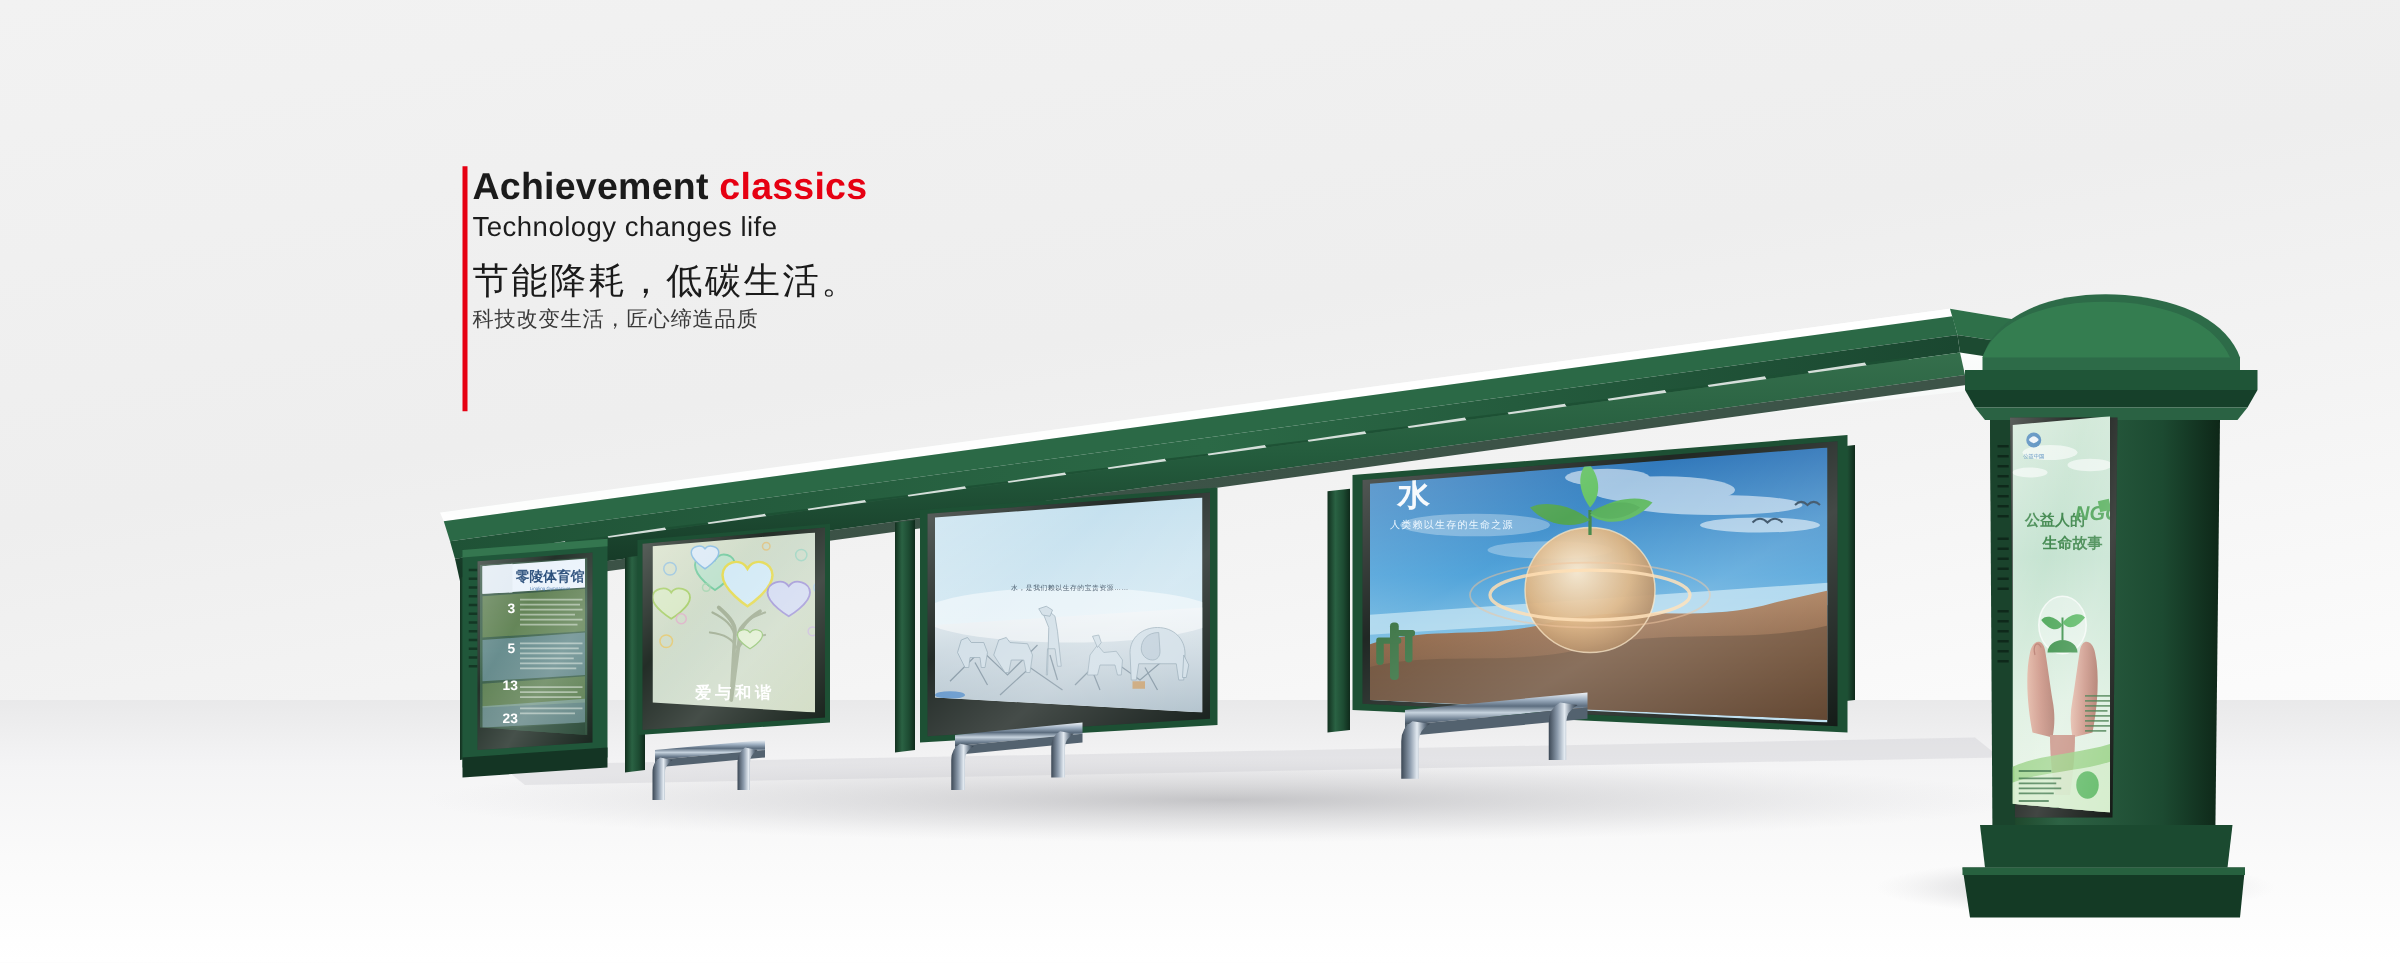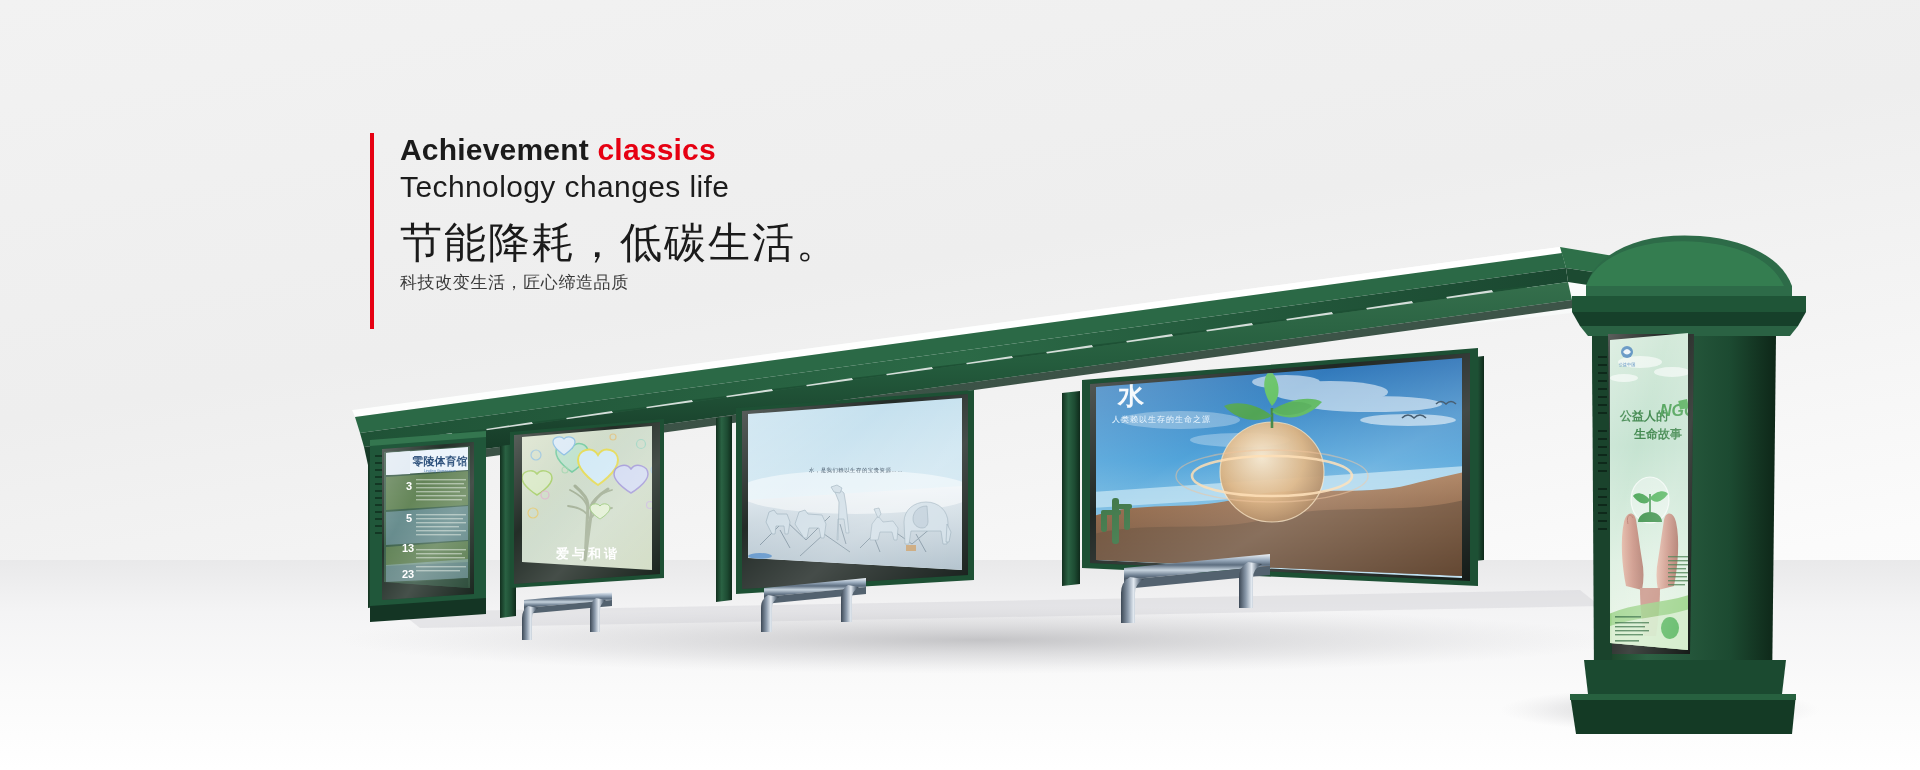--- a/index.html
+++ b/index.html
@@ -18,37 +18,37 @@
   }
   
   #floor {
     position: absolute; left: 0; right: 0; top: 560px; bottom: 0;
     background: linear-gradient(180deg, #e9e9ea 0%, #f4f4f5 25%, #fafafa 60%, #ffffff 100%);
   }
 
   
   #headline {
     position: absolute; left: 370px; top: 133px;
-    padding-left: 30px;
+    padding-left: 8px;
   }
   #headline .redbar {
     position: absolute; left: 0; top: 0; width: 4px; height: 196px;
     background: #e60012;
   }
   .h-line1 {
     font-size: 30px; font-weight: bold; letter-spacing: .2px;
     color: #1b1b1b; line-height: 1.12; white-space: nowrap;
   }
   .h-line1 .accent { color: #e60012; }
   .h-line2 {
-    font-size: 30px; font-weight: 400; color: #1c1c1c;
+    font-size: 22px; font-weight: 400; color: #1c1c1c;
     line-height: 1.18; letter-spacing: .4px; margin-top: 2px; white-space: nowrap;
   }
   .h-line3 {
-    font-size: 42px; font-weight: 400; color: #1b1b1b;
+    font-size: 29px; font-weight: 400; color: #1b1b1b;
     line-height: 1.3; margin-top: 12px; letter-spacing: 2px; white-space: nowrap;
   }
   .h-line4 {
     font-size: 17px; font-weight: 400; color: #3a3a3a;
     letter-spacing: .6px; white-space: nowrap;
   }
 
   
   #shelter { position: absolute; left: 0; top: 0; width: 1920px; height: 770px; }
   #shelter svg { display:block; width:1920px; height:770px; }

